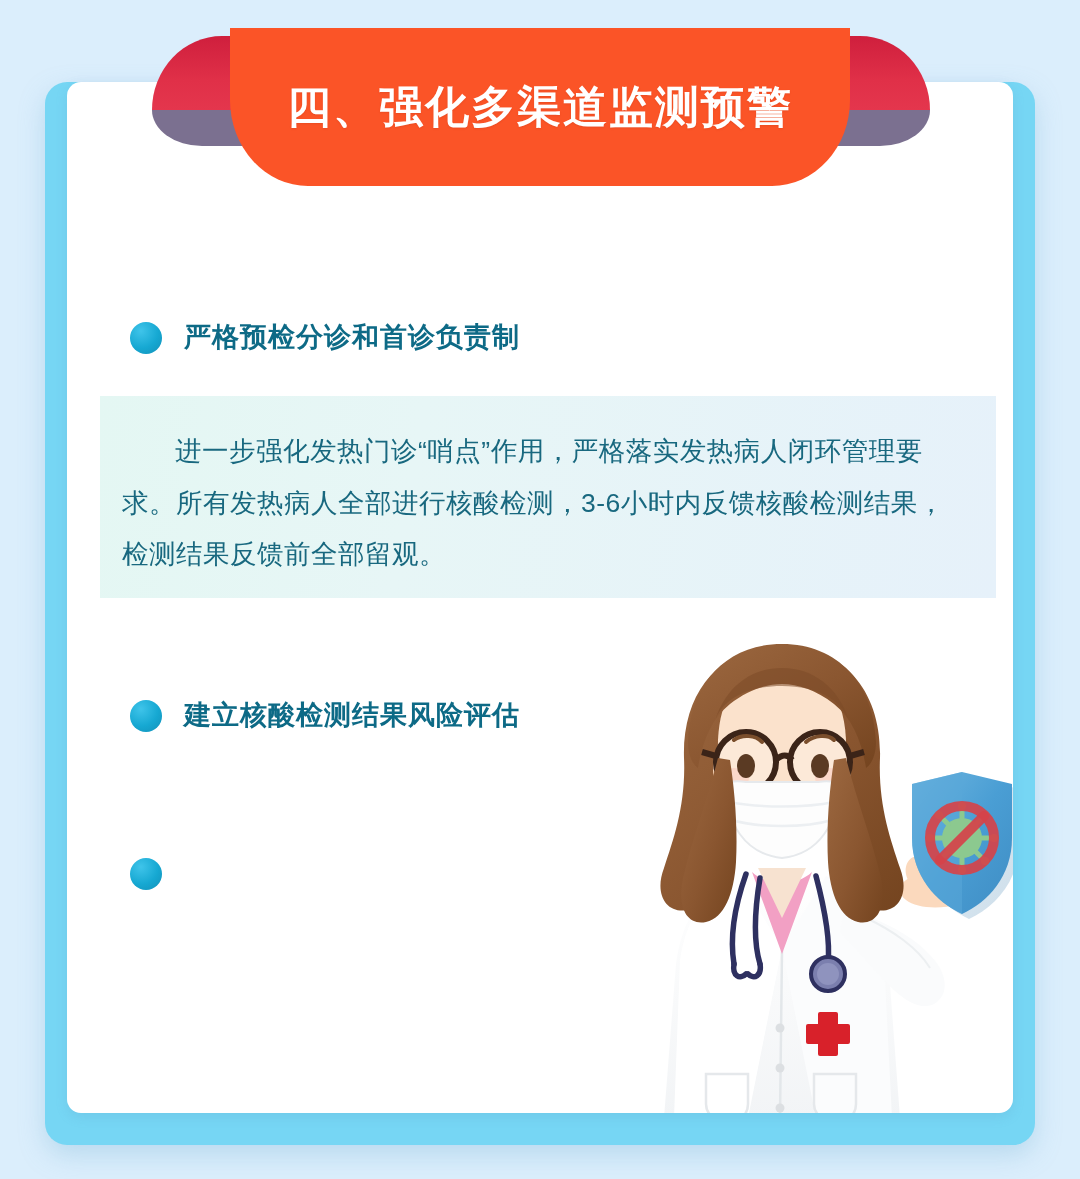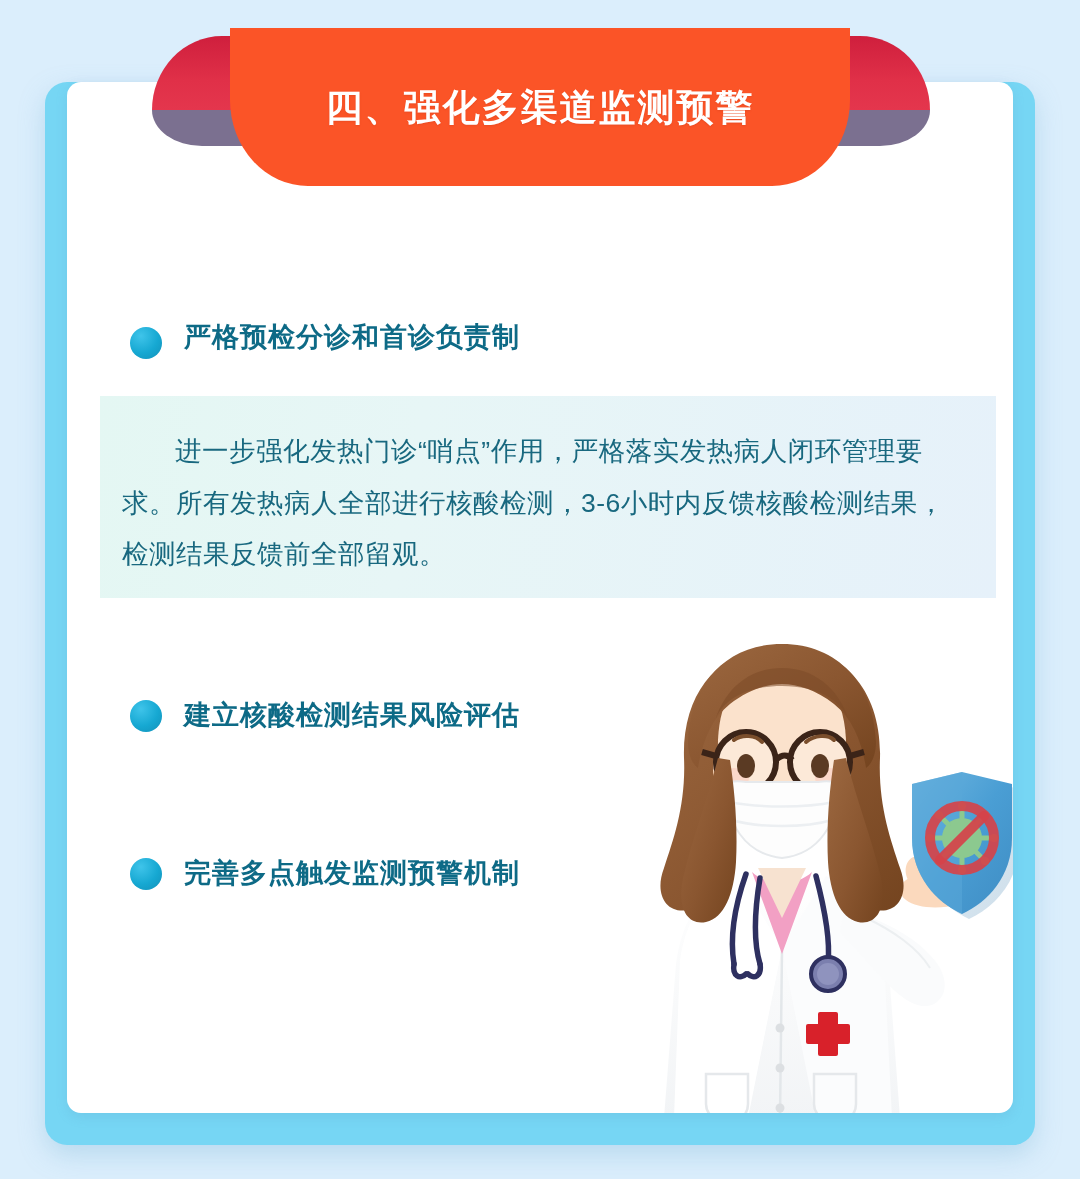--- a/index.html
+++ b/index.html
@@ -90,21 +90,21 @@
     width: 620px;
     height: 158px;
     background: #fb5427;
     border-radius: 0 0 78px 78px / 0 0 86px 86px;
     display: flex;
     align-items: center;
     justify-content: center;
   }
   #banner-title {
     color: #ffffff;
-    font-size: 37px;
+    font-size: 44px;
     font-weight: bold;
     letter-spacing: 2px;
     line-height: 1;
     white-space: nowrap;
     text-shadow: 0 1px 2px rgba(160,40,10,0.18);
   }
 
   
   .bullet-row {
     position: absolute;
@@ -121,21 +121,21 @@
     margin-top: 5px;
   }
   .bullet-text {
     color: #0d6a86;
     font-size: 27px;
     font-weight: bold;
     line-height: 1.55;
     letter-spacing: 1px;
   }
 
-  #bullet-1 { left: 130px; top: 317px; align-items: flex-end; }
+  #bullet-1 { left: 130px; top: 317px; }
   #bullet-2 { left: 130px; top: 675px; }
   #bullet-3 { left: 130px; top: 853px; }
 
   
   #para-panel {
     position: absolute;
     left: 100px;
     top: 396px;
     width: 896px;
     height: 202px;
@@ -179,21 +179,20 @@
 
   <div class="bullet-row" id="bullet-2" style="left:63px; top:593px;margin-top:20px;">
     <div class="dot"></div>
     <div>
       <div class="bullet-text">建立核酸检测结果风险评估</div>
     </div>
   </div>
 
   <div class="bullet-row" id="bullet-3" style="left:63px; top:771px;">
     <div class="dot"></div>
-    <div class="bullet-text">完善多点触发监测预警机制</div>
   </div>
 
   <div id="doctor" style="left:563px; top:536px;">
     <svg width="400" height="500" viewBox="0 0 400 500" xmlns="http://www.w3.org/2000/svg">
       <defs>
         <linearGradient id="hairG" x1="0" y1="0" x2="1" y2="1">
           <stop offset="0%" stop-color="#9c6840"></stop>
           <stop offset="55%" stop-color="#8a5630"></stop>
           <stop offset="100%" stop-color="#74441f"></stop>
         </linearGradient>

